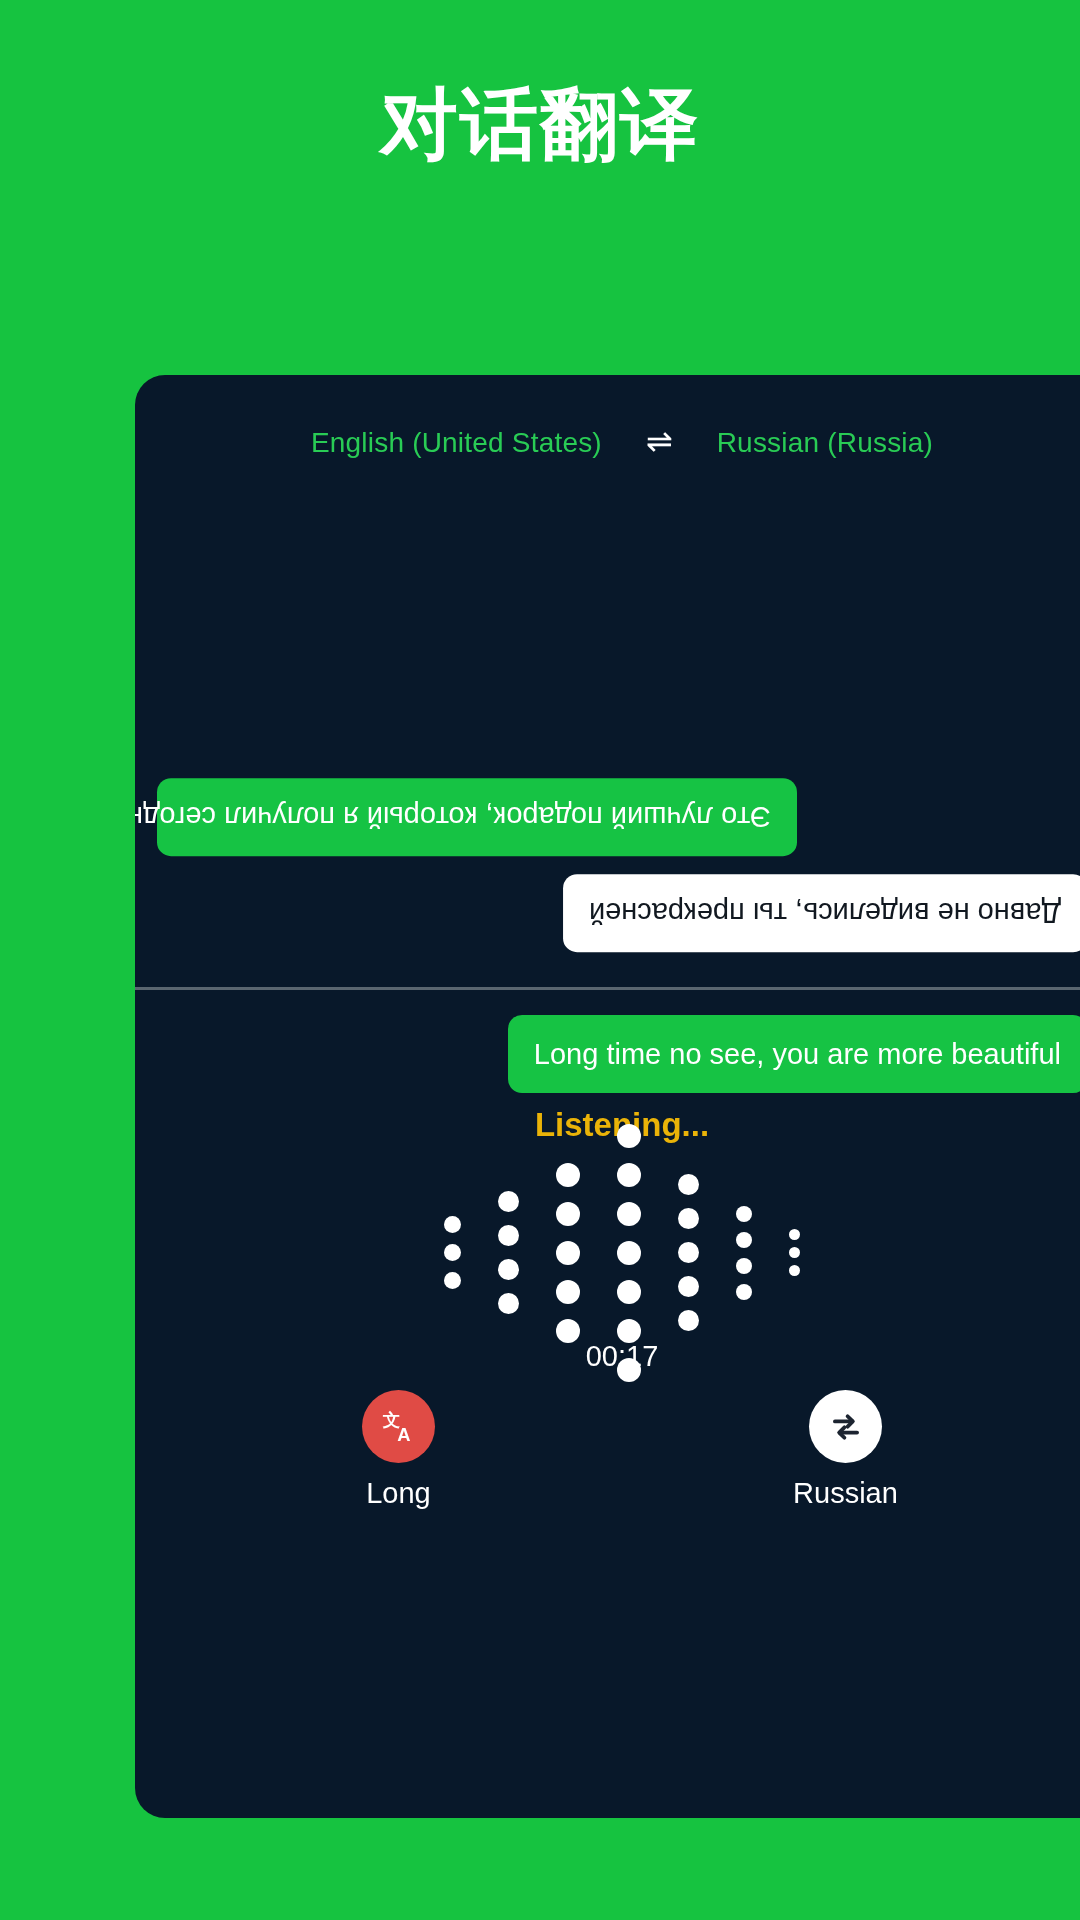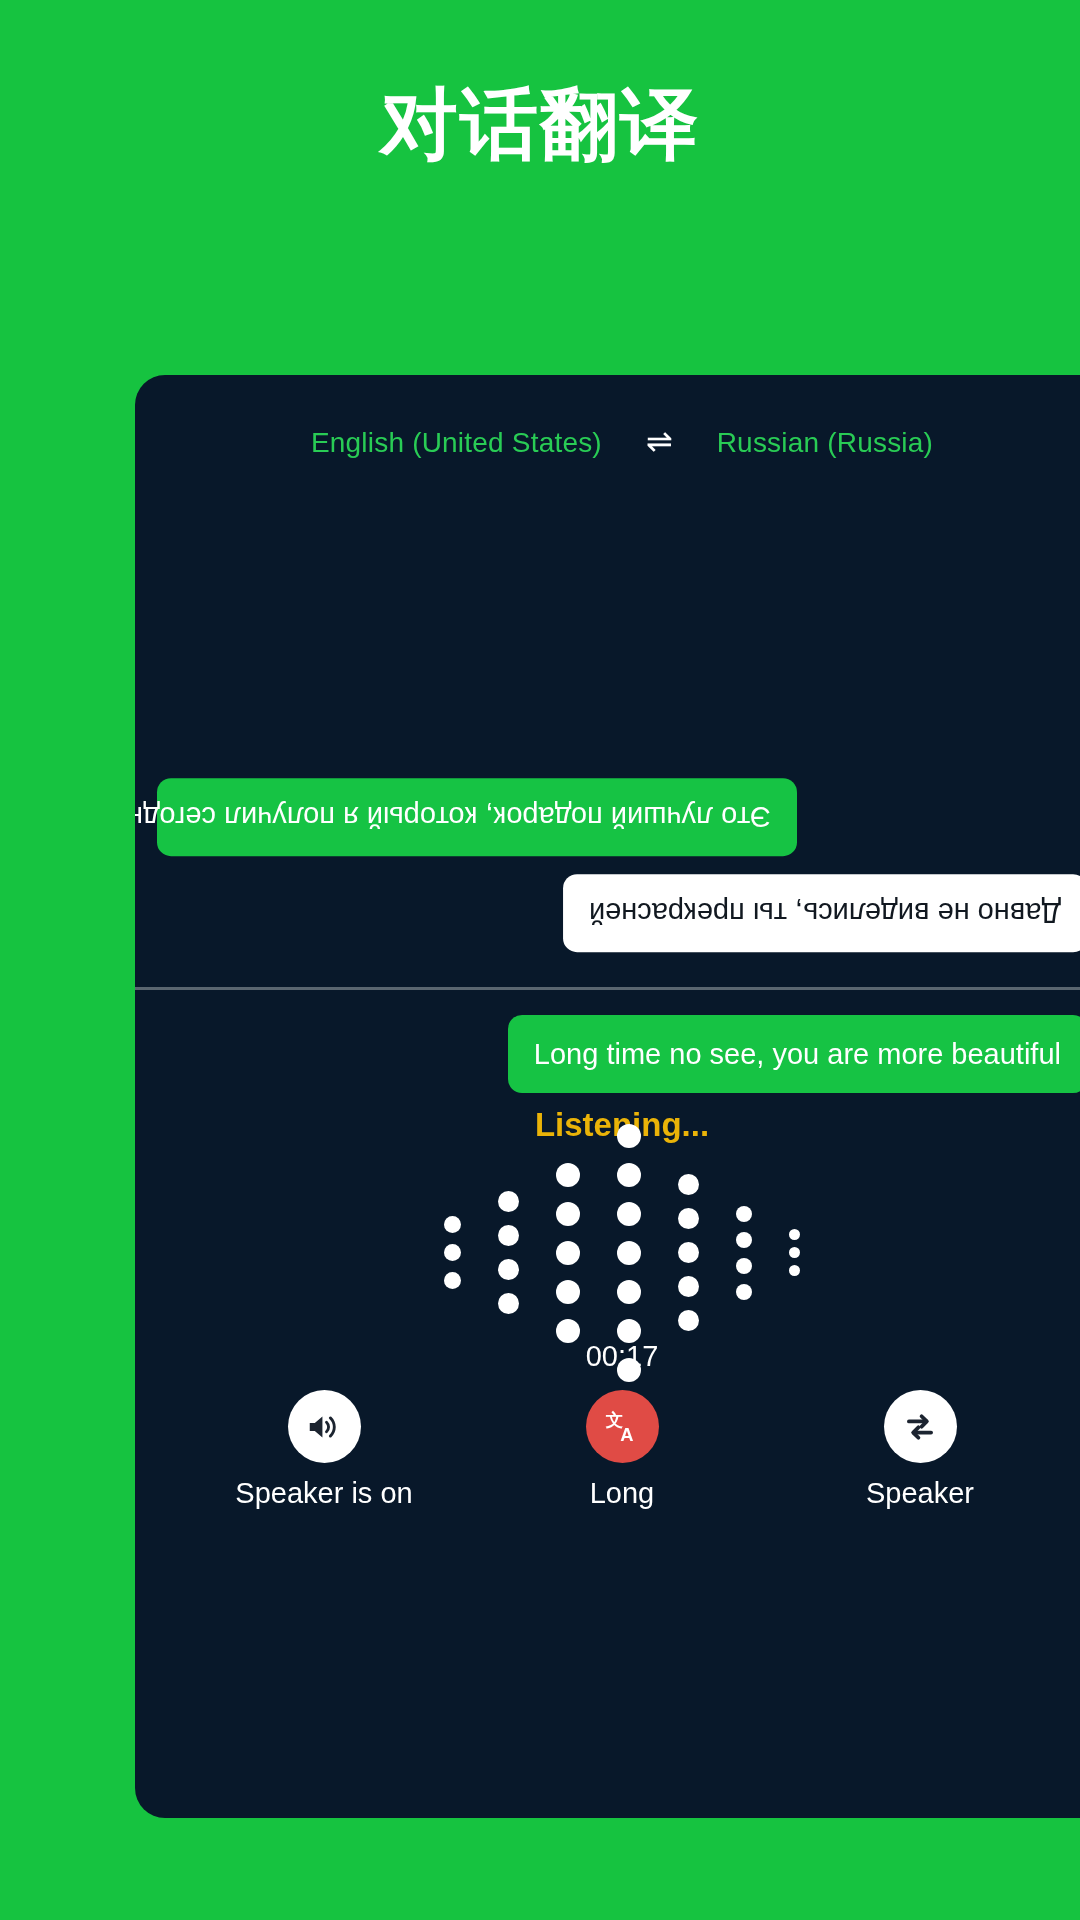--- a/index.html
+++ b/index.html
@@ -248,32 +248,20 @@
         <div class="dot" style="width: 11px; height: 11px; background: rgb(255, 255, 255); margin-bottom: 7px;"></div>
         <div class="dot" style="width: 11px; height: 11px; background: rgb(255, 255, 255); margin-bottom: 7px;"></div>
         <div class="dot" style="width: 11px; height: 11px; background: rgb(255, 255, 255);"></div>
       </div>
     </div>
 
   <div class="timer">00:17</div>
 
   <div class="controls">
 
-    <div class="ctl">
-      <div class="ctl-circle">
-        <span>
-          <svg width="38" height="38" viewBox="0 0 24 24" fill="#1c2430">
-            <path d="M3 9.5v5h3.2L11 18.7V5.3L6.2 9.5H3z"></path>
-            <path d="M14.2 8.3a.9.9 0 0 0-1.25 1.3 3.3 3.3 0 0 1 0 4.8.9.9 0 1 0 1.25 1.3 5.1 5.1 0 0 0 0-7.4z"></path>
-            <path d="M16.6 5.6a.9.9 0 0 0-1.2 1.35 6.9 6.9 0 0 1 0 10.1.9.9 0 1 0 1.2 1.35 8.7 8.7 0 0 0 0-12.8z"></path>
-          </svg>
-        </span>
-      </div>
-      <div class="ctl-label">Speaker is on</div>
-    </div>
 
     <div class="ctl">
       <div class="ctl-circle red">
         <span>
           <svg width="40" height="40" viewBox="0 0 24 24">
             <text x="2.2" y="11.6" font-family="DejaVu Sans, sans-serif" font-size="10.5" fill="#ffffff" font-weight="bold">文</text>
             <text x="11" y="20.5" font-family="Liberation Sans, sans-serif" font-size="11" fill="#ffffff" font-weight="bold">A</text>
           </svg>
         </span>
       </div>
@@ -284,18 +272,18 @@
       <div class="ctl-circle">
         <span>
           <svg width="38" height="38" viewBox="0 0 24 24" fill="none" stroke="#1c2430" stroke-width="2.4" stroke-linecap="round" stroke-linejoin="round">
             <path d="M5 8.5h11"></path>
             <path d="M13 5.2l3.3 3.3-3.3 3.3"></path>
             <path d="M19 15.5H8"></path>
             <path d="M11 12.2L7.7 15.5l3.3 3.3"></path>
           </svg>
         </span>
       </div>
-      <div class="ctl-label">Speaker</div>
+      <div class="ctl-label">Russian</div>
     </div>
 
   </div>
 
 </div>
 
 </body></html>

